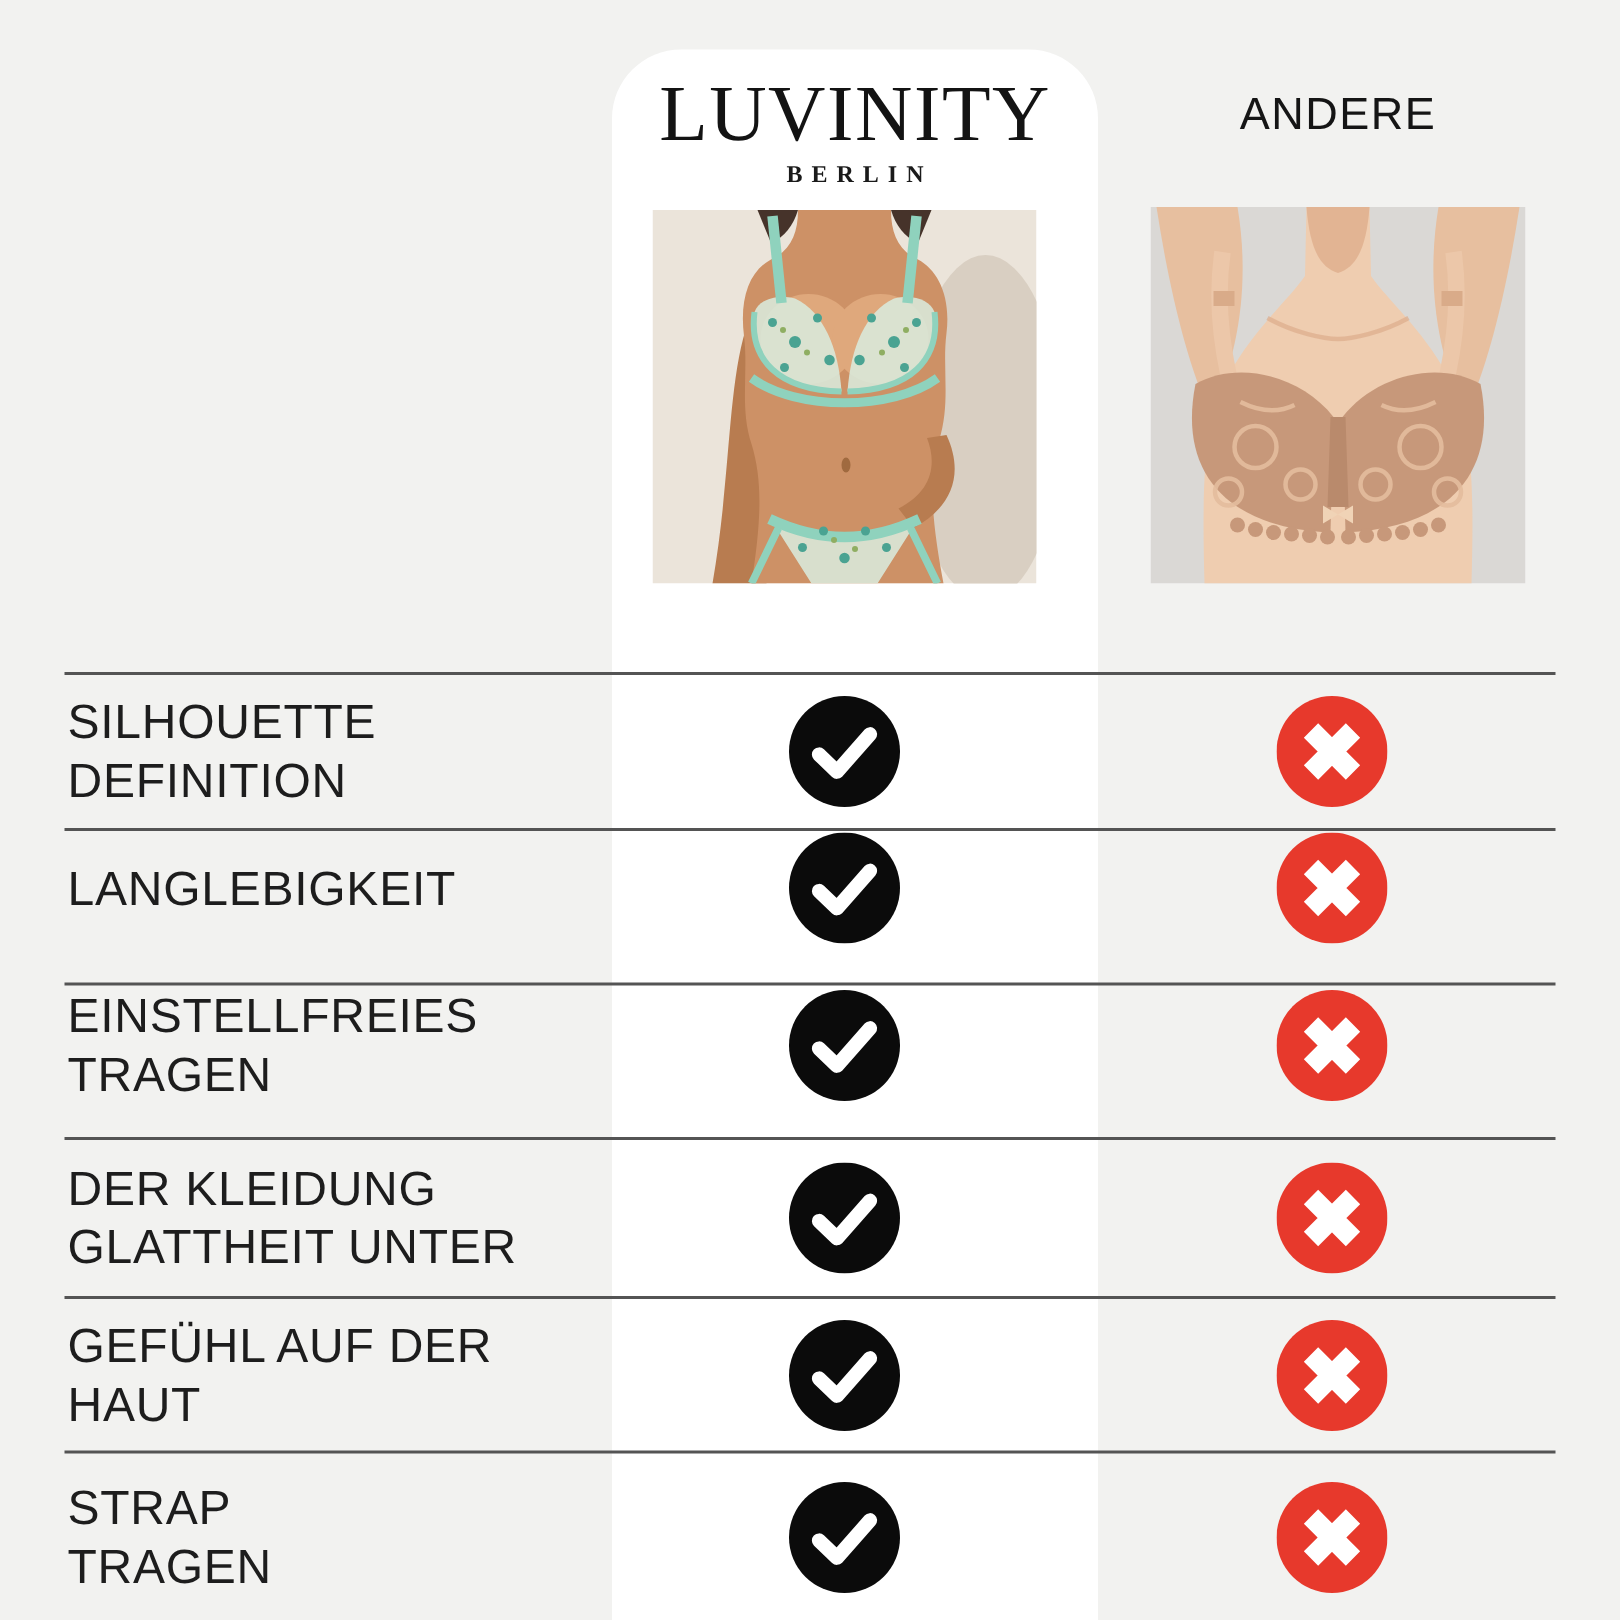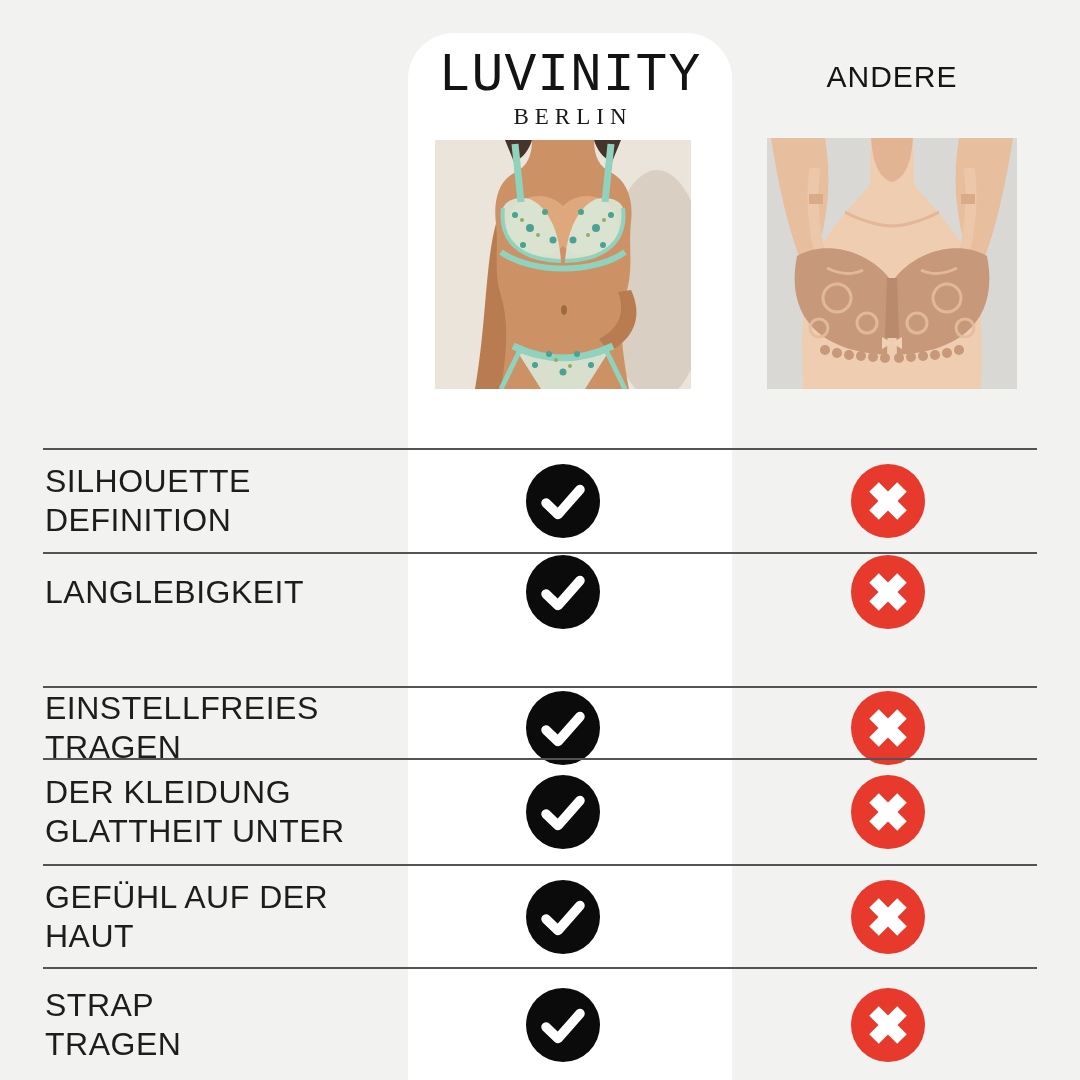--- a/index.html
+++ b/index.html
@@ -10,26 +10,26 @@
     font-family:"Liberation Sans","DejaVu Sans",sans-serif;
   }
   
   .brand-card {
     position:absolute; left:408px; top:33px; width:324px; height:1047px;
     background:#ffffff; border-radius:46px 46px 0 0;
   }
   
   .brand-logo { position:absolute; left:408px; top:48px; width:324px; text-align:center; }
   .brand-logo .logo-main {
-    font-family:Liberation Mono, monospace;
+    font-family:Liberation Serif, serif;
     font-weight:400; font-size:53px; letter-spacing:1px; color:#131313; line-height:56px;
   }
   .brand-logo .logo-city {
     font-family:"Liberation Serif","DejaVu Serif",serif;
-    font-weight:400; font-size:23px; letter-spacing:6px; color:#1a1a1a; line-height:24px;
+    font-weight:700; font-size:16px; letter-spacing:6px; color:#1a1a1a; line-height:24px;
     margin-top:1px; padding-left:6px;
   }
   
   .competitor-title {
     position:absolute; left:755px; top:54px; width:274px; text-align:center;
     font-size:30px; letter-spacing:1px; color:#151515; line-height:46px; font-weight:400;
   }
   
   .photo { position:absolute; display:block; }
   .photo.left  { left:435px; top:140px; width:256px; height:249px; }
@@ -199,21 +199,21 @@
           <use href="#ic-check"></use>
         </svg>
       </span>
     <span class="cell-icon cross">
         <svg>
           <use href="#ic-cross"></use>
         </svg>
       </span>
   </div>
 
-  <div class="row" style="top:686px;height:81px">
+  <div class="row" style="top:655px;height:81px">
     <div class="row-label">
       <span>EINSTELLFREIES</span>
       <span>TRAGEN</span>
     </div>
     <span class="cell-icon check">
         <svg>
           <use href="#ic-check"></use>
         </svg>
       </span>
     <span class="cell-icon cross">

